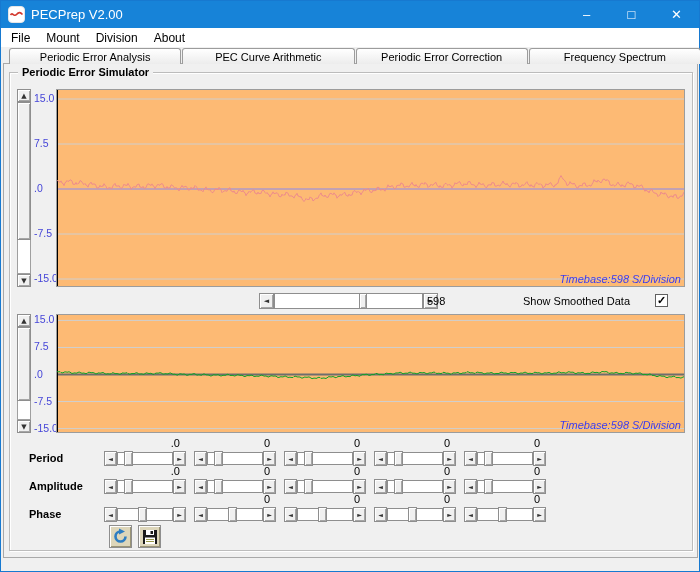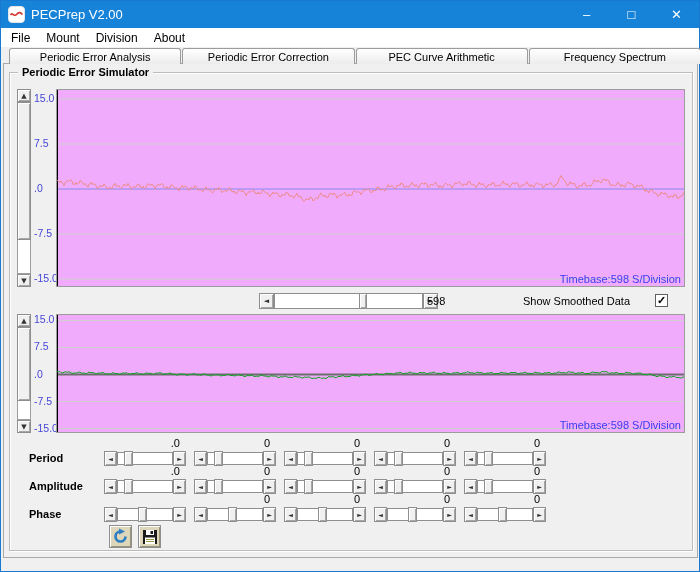--- a/index.html
+++ b/index.html
@@ -53,21 +53,21 @@
   .vs-thumb { position:absolute; left:0; top:13px; width:14px; }
   .hscroll { position:absolute; height:16px; }
   .hs-btn { position:absolute; top:0; width:15px; height:16px; font-size:7px;
     font-family:"DejaVu Sans",sans-serif; color:#333; display:flex; align-items:center;
     justify-content:center; }
   .hs-track { position:absolute; left:15px; right:15px; top:0; height:16px; }
   .hs-thumb { position:absolute; top:0; width:8px; height:16px; }
 
   
   .ylabel { position:absolute; left:33px; color:#4646d8; font-size:10.5px; }
-  .plot { position:absolute; left:55px; background:#f0abfc; border:1px solid #9c9c9c; }
+  .plot { position:absolute; left:55px; background:#fdba74; border:1px solid #9c9c9c;font-style:italic; }
   .plot svg { display:block; }
   .timebase { position:absolute; right:3px; bottom:1px; color:#3b3bf0; font-size:11px; }
 
   
   .scroll-value { position:absolute; font-size:11px; color:#000; }
   .check-label { position:absolute; font-size:11px; color:#000; }
   .checkbox { position:absolute; width:13px; height:13px; background:#fff;
     border:1px solid #606060; font-size:11px; line-height:11px; text-align:center;
     font-weight:bold; color:#000; }
 
@@ -109,22 +109,22 @@
       <div class="menu-item">File</div>
       <div class="menu-item">Mount</div>
       <div class="menu-item">Division</div>
       <div class="menu-item">About</div>
     </div>
 
   <div class="tabpage"></div>
 
   <div class="tabstrip" id="tabstrip">
       <div class="tab">Periodic Error Analysis</div>
+      <div class="tab">PEC Curve Arithmetic</div>
       <div class="tab">Periodic Error Correction</div>
-      <div class="tab">PEC Curve Arithmetic</div>
       <div class="tab">Frequency Spectrum</div>
     </div>
 
   <div class="groupbox">
     <span class="groupbox-label">Periodic Error Simulator</span>
   </div>
 
   <div id="charts-host">
       <div class="vscroll" style="left: 16px; top: 88px; height: 198px;">
         <div class="vs-btn raised" style="top: 0px;">▲</div>

